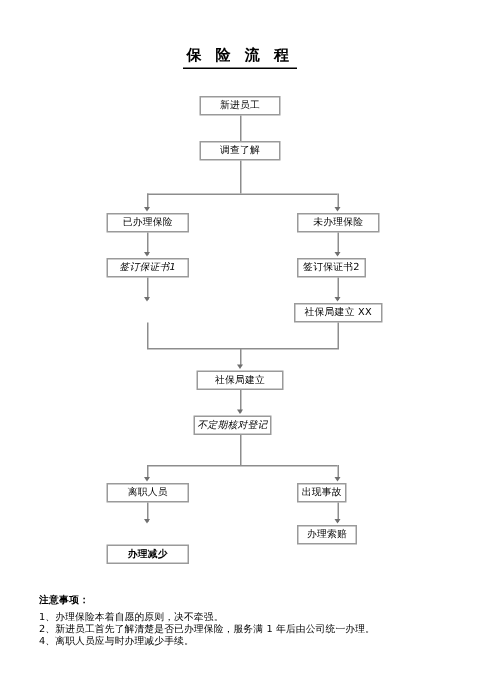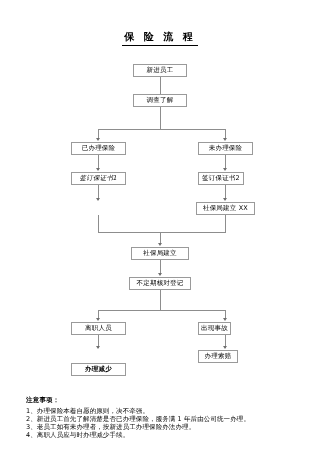--- a/index.html
+++ b/index.html
@@ -143,21 +143,21 @@
   <div class="vline" style="left:225px; top:215px; height:17px;"></div>
   <div class="hline" style="left:98px; top:232px; width:128px;"></div>
   <div class="vline" style="left:160px; top:232px; height:12px;"></div>
   <div class="arrow" style="left:158px; top:243px;"></div>
 
   <div class="node" style="left:131px; top:247px; width:58px; height:13px;">社保局建立</div>
 
   <div class="vline" style="left:160px; top:260px; height:15px;"></div>
   <div class="arrow" style="left:158px; top:273px;"></div>
 
-  <div class="node" style="left:129px; top:277px; width:62px; height:13px;">不定期核对登记</div>
+  <div class="node" style="left:129px; top:277px; width:52px; height:13px;font-style:italic;">不定期核对登记</div>
 
   <div class="vline" style="left:160px; top:290px; height:20px;"></div>
   <div class="hline" style="left:98px; top:310px; width:127px;"></div>
   <div class="vline" style="left:98px; top:310px; height:9px;"></div>
   <div class="vline" style="left:225px; top:310px; height:9px;"></div>
   <div class="arrow" style="left:96px; top:318px;"></div>
   <div class="arrow" style="left:223px; top:318px;"></div>
 
   <div class="node" style="left:71px; top:322px; width:55px; height:13px;">离职人员</div>
   <div class="node" style="left:198px; top:322px; width:33px; height:13px;">出现事故</div>
@@ -169,15 +169,14 @@
 
   <div class="node" style="left:71px; top:363px; width:55px; height:13px;font-weight:bold;">办理减少</div>
   <div class="node" style="left:198px; top:350px; width:40px; height:13px;">办理索赔</div>
 
 </div>
 
 <div id="notes">
   <div id="notes-heading">注意事项：</div>
   <div class="note-line">1、办理保险本着自愿的原则，决不牵强。</div>
   <div class="note-line">2、新进员工首先了解清楚是否已办理保险，服务满 1 年后由公司统一办理。</div>
-  <div class="note-line">3、老员工如有未办理者，按新进员工办理保险办法办理。</div>
   <div class="note-line">4、离职人员应与时办理减少手续。</div>
 </div>
 
 </body></html>

